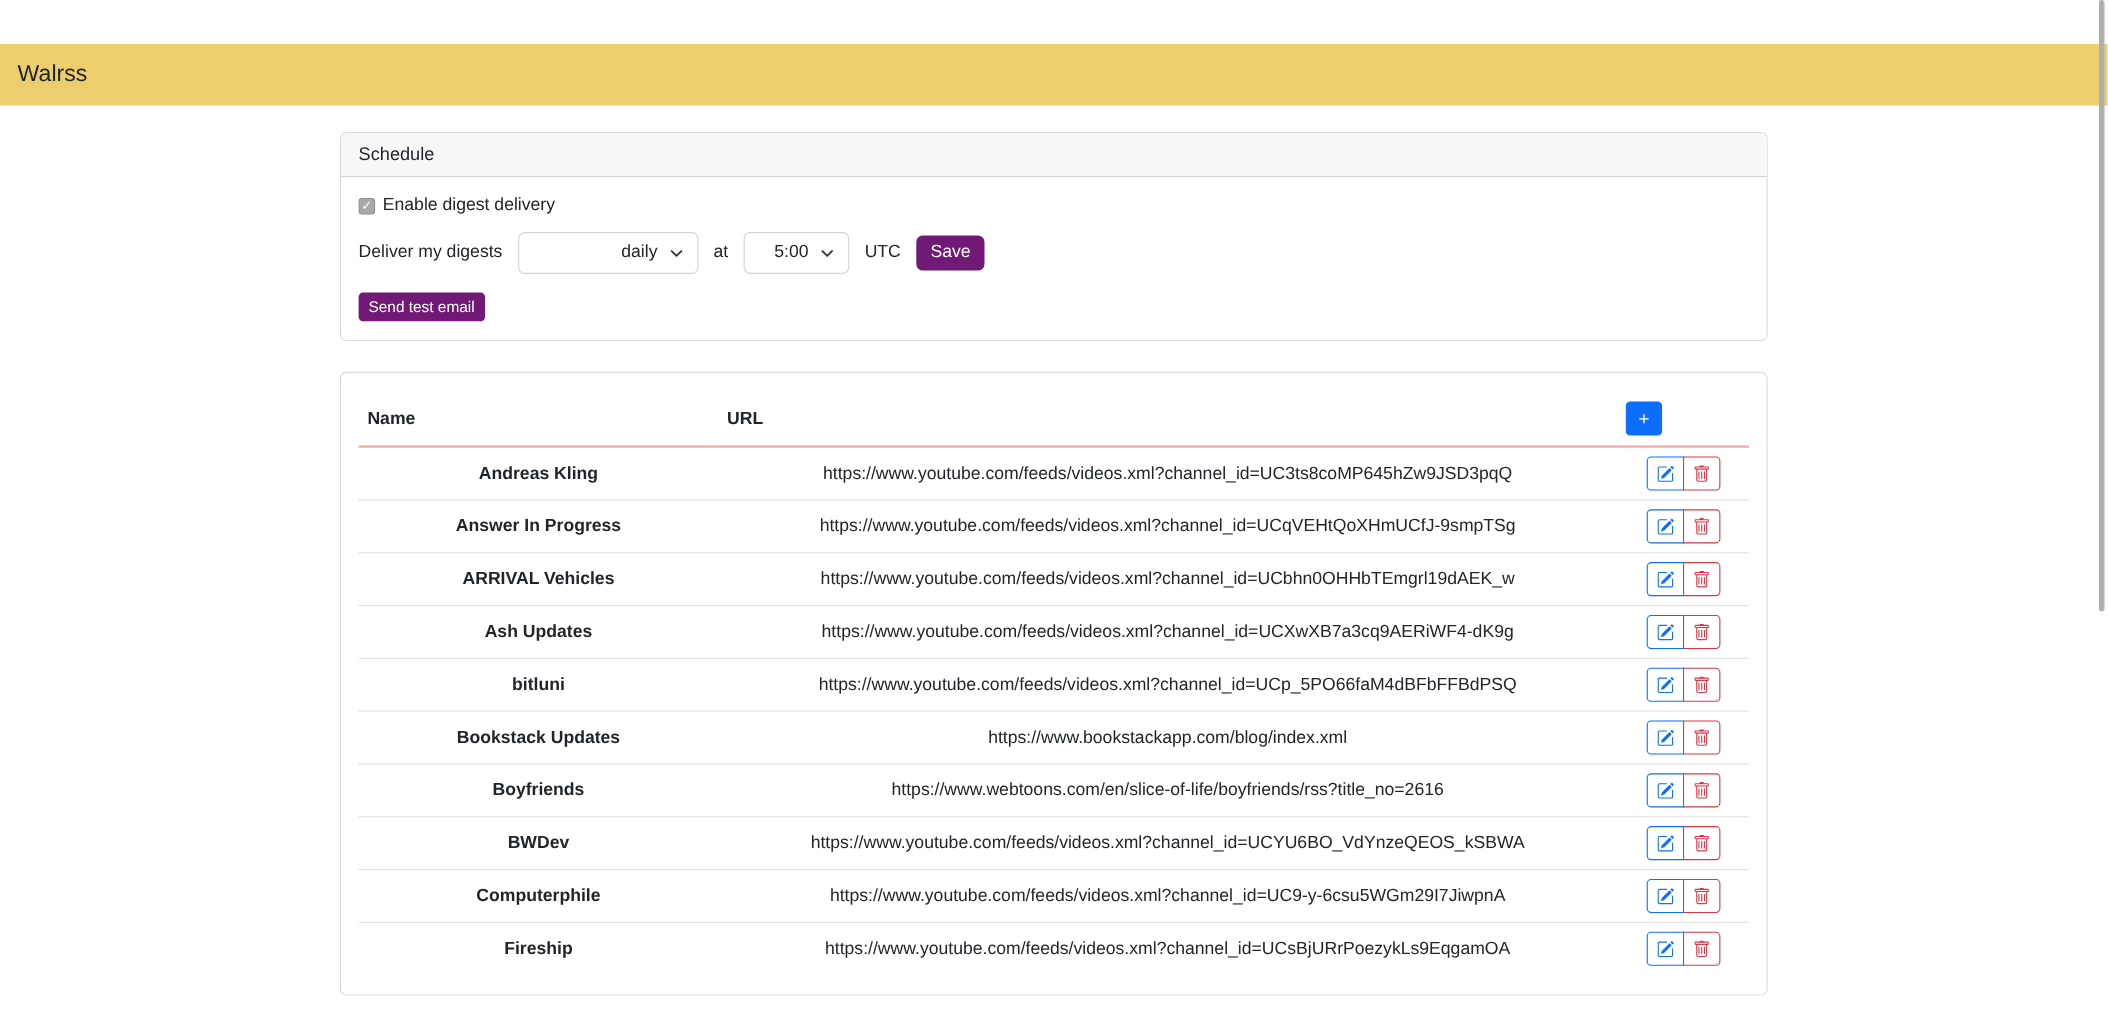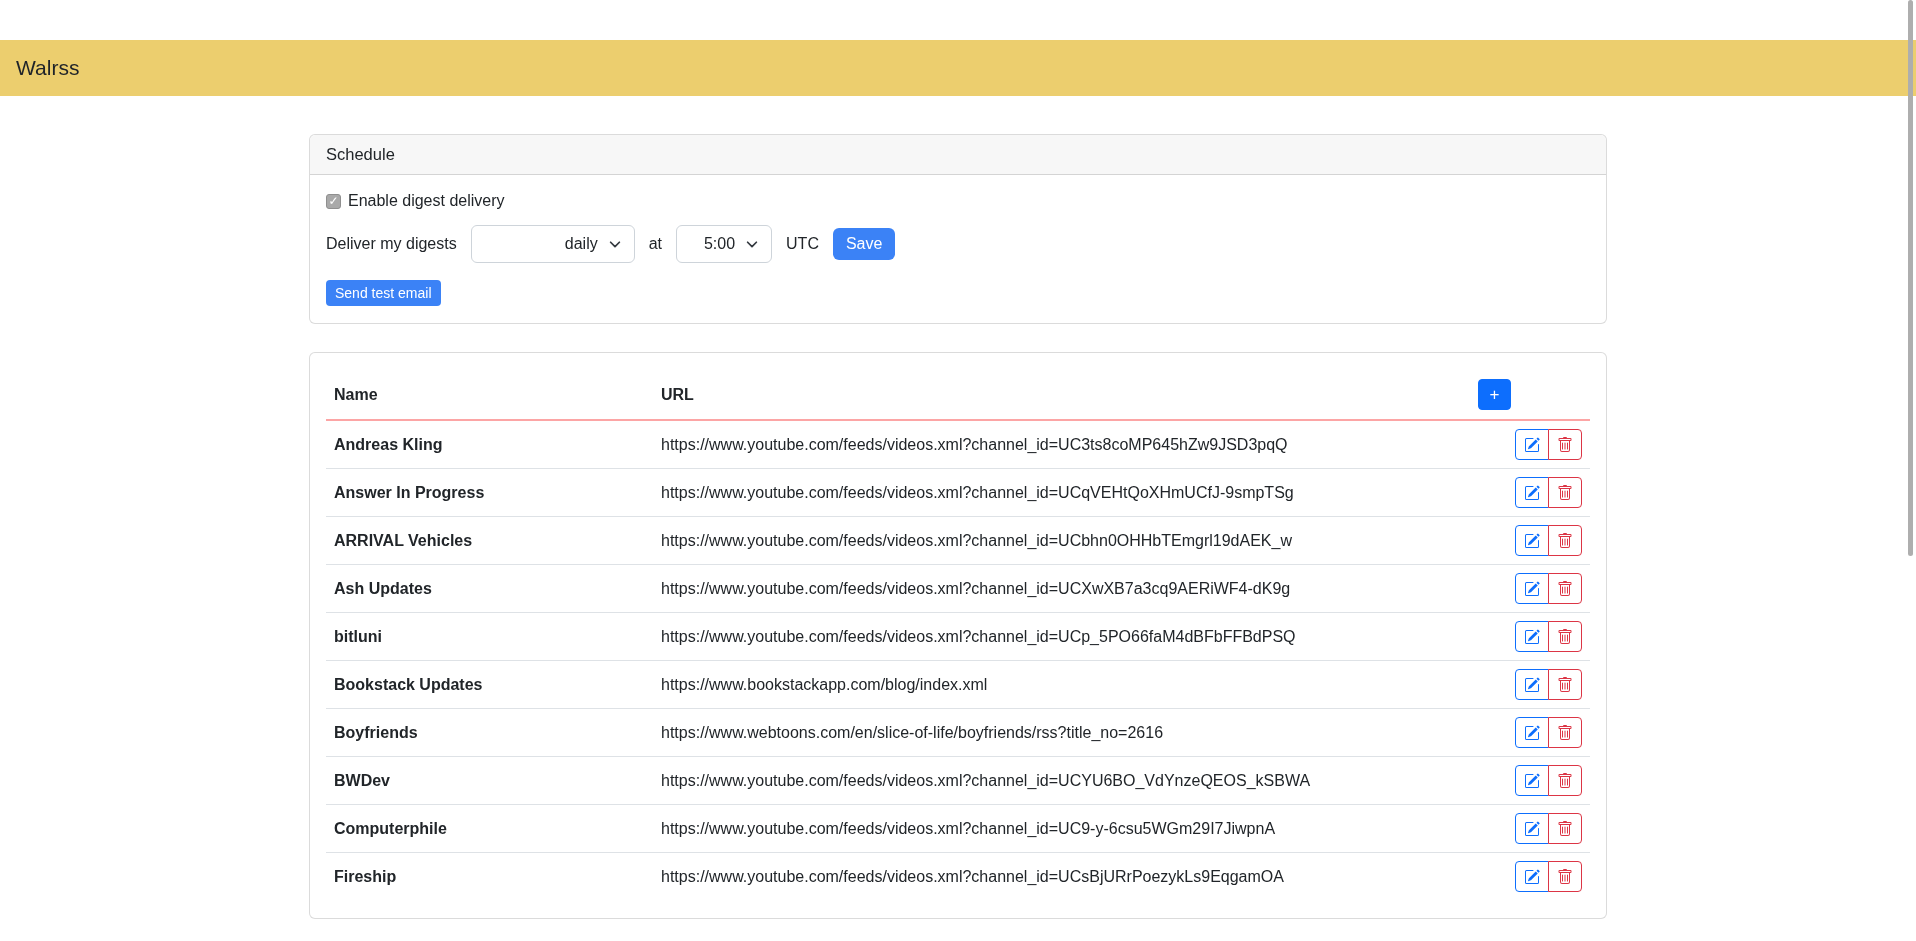--- a/index.html
+++ b/index.html
@@ -36,21 +36,20 @@
     font-weight: 500;
     margin-bottom: 28px;
     letter-spacing: -0.5px;
   }
   
   .card {
     border: 1px solid rgba(0,0,0,0.14);
     border-radius: 6px;
     margin-bottom: 28px;
     background: #fff;
-    margin-top: 14px;
   }
   .card-header {
     background: #f7f7f7;
     border-bottom: 1px solid rgba(0,0,0,0.14);
     padding: 10px 16px;
     border-radius: 6px 6px 0 0;
     font-size: 16.5px;
   }
   .card-body { padding: 17px 16px; }
   
@@ -89,21 +88,21 @@
     justify-content: flex-end;
     padding: 0 12px;
     cursor: pointer;
   }
   .fake-select .chev { color: #343a40; margin-left: 10px; display: inline-flex; }
   .sel-frequency { width: 164px; }
   .sel-time { width: 96px; }
   .btn {
     border: none;
     border-radius: 6px;
-    background: #3b82f6;
+    background: #701a75;
     color: #ffffff;
     font-size: 16px;
     padding: 7px 13px;
     cursor: pointer;
     font-family: "Liberation Sans", sans-serif;
   }
   .btn-sm {
     font-size: 14px;
     padding: 5px 9px;
     border-radius: 4px;
@@ -119,20 +118,21 @@
     padding: 9px 8px;
     border-bottom: 2px solid #fca5a5;
     font-size: 16px;
   }
   table.feeds td {
     padding: 8px;
     height: 48px;
     vertical-align: middle;
     border-bottom: 1px solid #dee2e6;
     font-size: 16px;
+    text-align: center;
   }
   table.feeds tr:last-child td { border-bottom: none; }
   .col-name { width: 327px; }
   .col-actions { width: 120px; text-align: right; }
   td.name-cell { font-weight: 700; }
   .add-btn {
     width: 33px; height: 31px;
     background: #0d6efd;
     border: 1px solid #0d6efd;
     border-radius: 4px;

